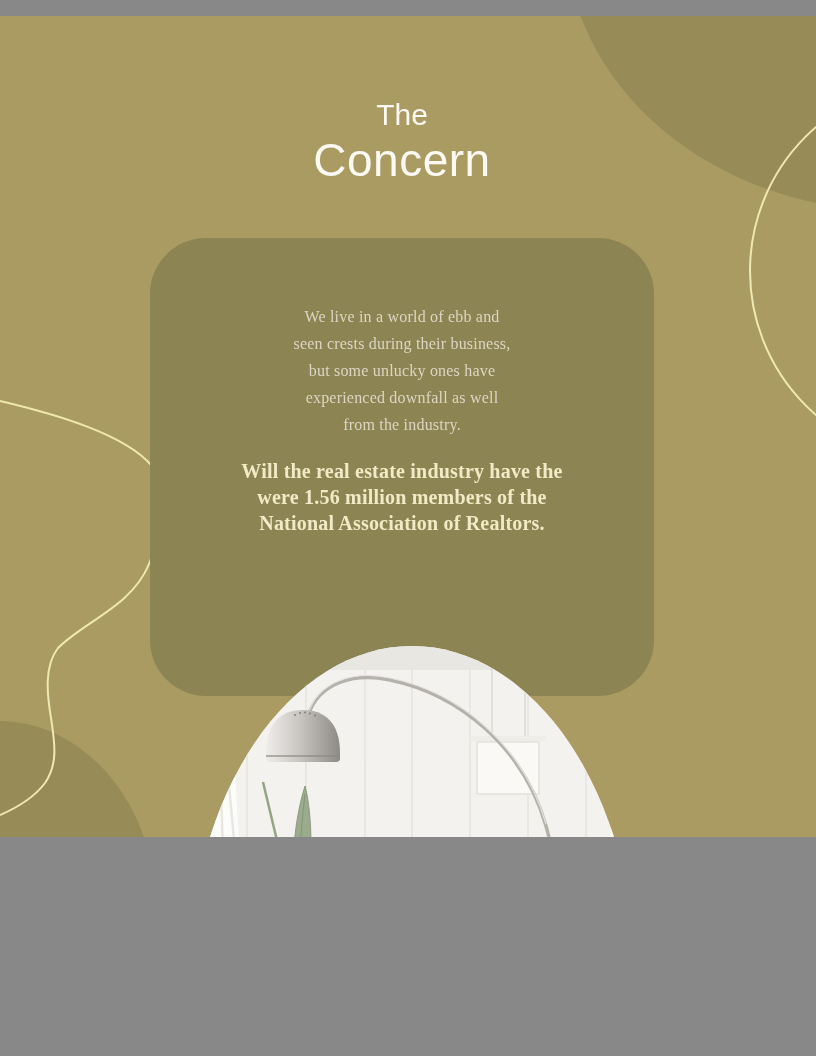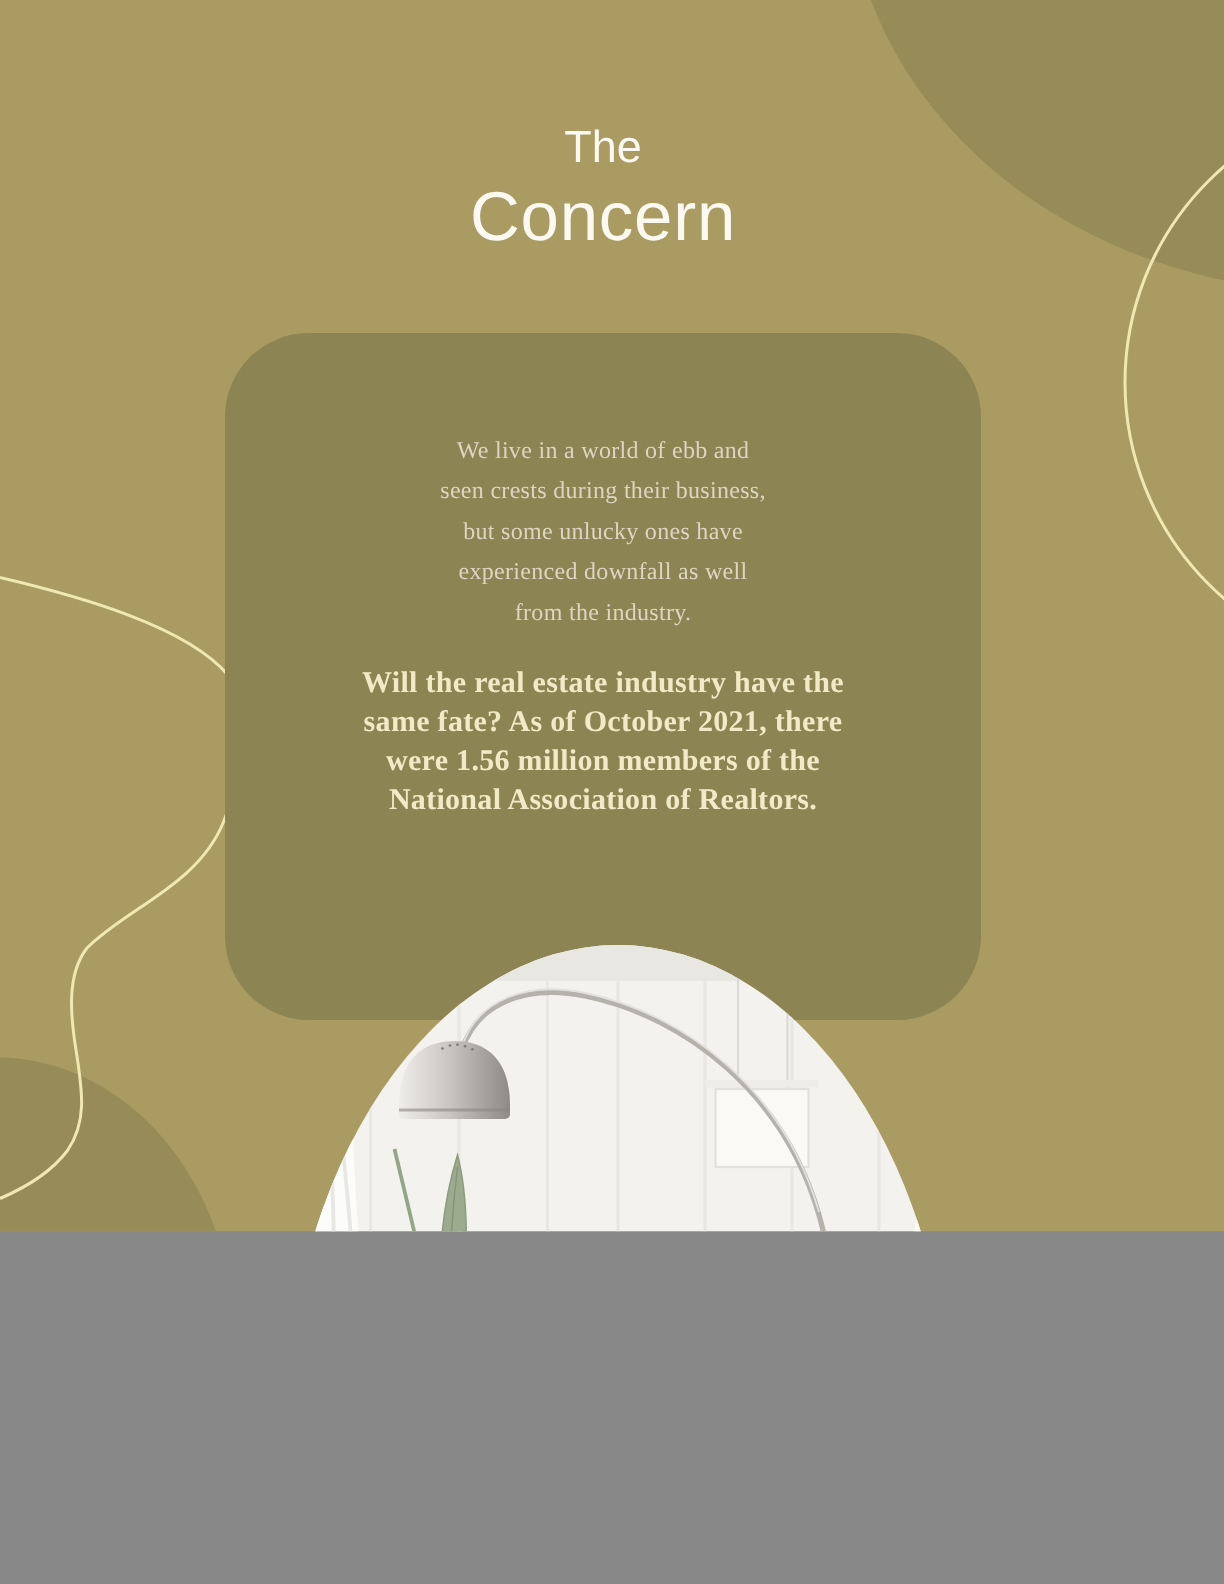--- a/index.html
+++ b/index.html
@@ -1,20 +1,20 @@
 <!DOCTYPE html>
 <html style="--background: #a99b61; --blob: #978c57; --card: #8d8453; --band: #ebe3a4; --line: #f0e8b2; --title: #fbf9f2; --body-text: #dcd6c2; --emphasis-text: #f1eac6; --side-label-text: #e8e1c4;"><head>
 <meta charset="utf-8">
 <style>
   html,body{margin:0;padding:0;background:#888;}
   .page{
     position:relative;width:816px;height:821px;overflow:hidden;
     background:var(--background,#a99b61);
     font-family:"Liberation Sans","DejaVu Sans",sans-serif;
-    margin:0 auto;
+    margin:16px auto;
   }
   .decor,.photo{position:absolute;left:0;top:0;width:816px;height:1056px;}
   .blob{fill:var(--blob,#978c57);}
   .cline{fill:none;stroke:var(--line,#f0e8b2);stroke-width:2;}
   .band{position:absolute;left:0;top:1020px;width:816px;height:36px;background:var(--band,#ebe3a4);}
   .card{
     position:absolute;left:150px;top:222px;width:504px;height:458px;
     border-radius:56px;background:var(--card,#8d8453);font-family:Liberation Serif, serif;
   }
   .card-inner{padding:65px 36px 0;text-align:center;}
@@ -54,21 +54,20 @@
     <div class="card-inner">
       <div class="p1">
         <div>We live in a world of ebb and</div>
         <div>seen crests during their business,</div>
         <div>but some unlucky ones have</div>
         <div>experienced downfall as well</div>
         <div>from the industry.</div>
       </div>
       <div class="p2">
         <div>Will the real estate industry have the</div>
-        <div>same fate? As of October 2021, there</div>
         <div>were 1.56 million members of the</div>
         <div>National Association of Realtors.</div>
       </div>
     </div>
   </div>
 
   <svg class="photo" viewBox="0 0 816 1056" role="img" aria-label="Bright white interior with chrome arc floor lamp, sheer curtain, round wooden side table holding a plant vase, book and teapot, a whitewashed chair and a tall potted plant">
     <defs>
       <clipPath id="ovalClip">
           <ellipse cx="412" cy="962" rx="223" ry="332"></ellipse>

